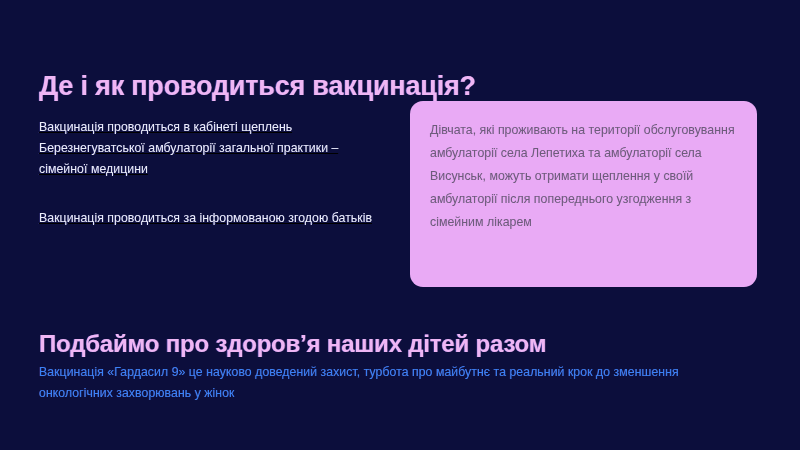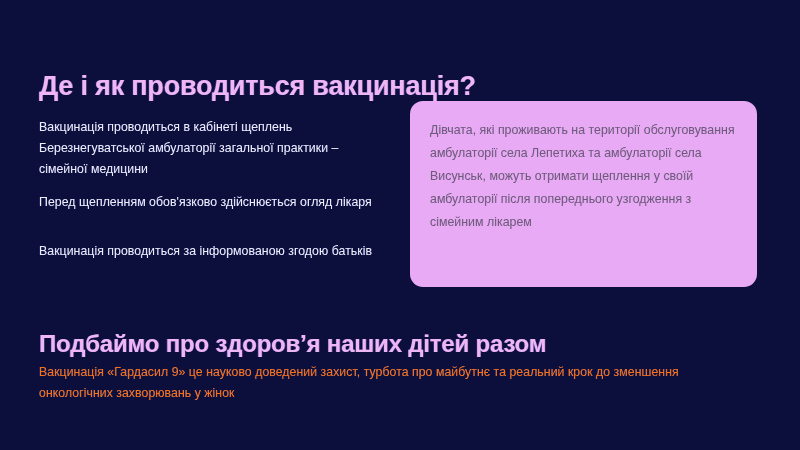--- a/index.html
+++ b/index.html
@@ -43,20 +43,21 @@
     font-size: 24px;
     line-height: 28px;
   }
 
   
   .body-col {
     position: absolute;
     left: 39px;
     top: 117px;
     width: 345px;
+    text-decoration: underline;
   }
   .body-par {
     color: #eceefa;
     font-size: 12.4px;
     line-height: 21px;
     margin: 0 0 12px 0;
     text-shadow: -0.4px 0 rgba(110,105,210,0.45);
   }
   .body-par:last-child {
     margin-bottom: 0;
@@ -85,36 +86,35 @@
 
   
   .footer-col {
     position: absolute;
     left: 39px;
     top: 362px;
     width: 660px;
   }
   .footer-par {
     margin: 0;
-    color: #f97316;
+    color: #3b82f6;
     font-size: 12.4px;
     line-height: 21px;
     text-shadow: -0.4px 0 rgba(110,105,210,0.45);
   }
 </style>
 </head>
 <body>
 
 <div class="slide">
 
   <h1 class="heading" id="heading-main">Де і як проводиться вакцинація?</h1>
 
   <div class="body-col">
     <p class="body-par">Вакцинація проводиться в кабінеті щеплень Березнегуватської амбулаторії загальної практики – сімейної медицини</p>
-    <p class="body-par">Перед щепленням обов'язково здійснюється огляд лікаря</p>
     <p class="body-par">Вакцинація проводиться за інформованою згодою батьків</p>
   </div>
 
   <div class="callout">
     <p class="callout-text">Дівчата, які проживають на території обслуговування амбулаторії села Лепетиха та амбулаторії села Висунськ, можуть отримати щеплення у своїй амбулаторії після попереднього узгодження з сімейним лікарем</p>
   </div>
 
   <h2 class="heading" id="heading-secondary">Подбаймо про здоров’я наших дітей разом</h2>
 
   <div class="footer-col">

